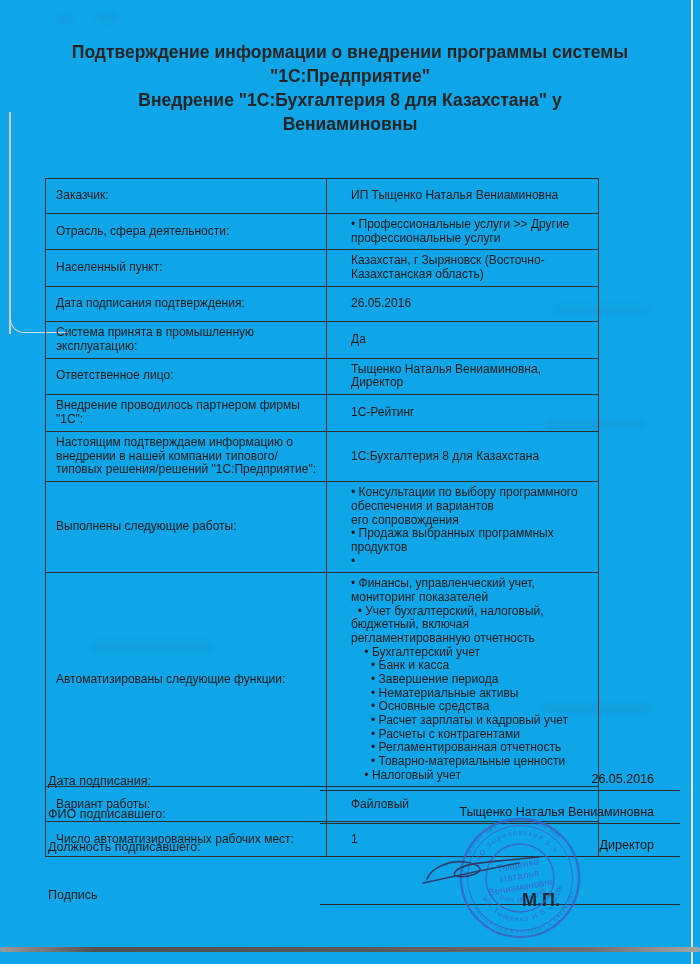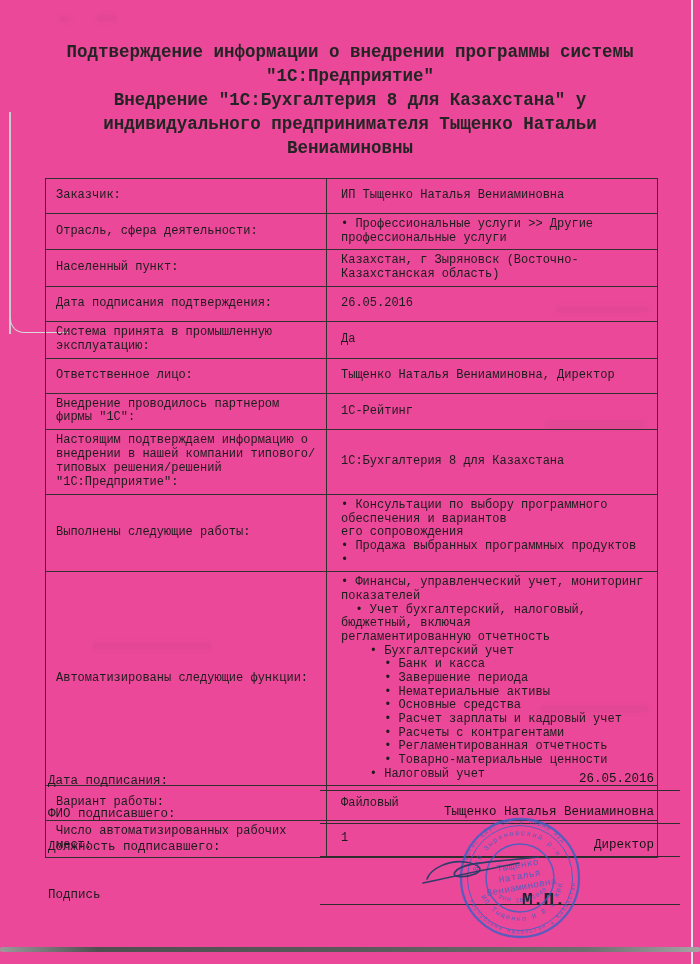--- a/index.html
+++ b/index.html
@@ -1,37 +1,37 @@
 <!DOCTYPE html>
 <html><head>
 <meta charset="utf-8">
 <style>
   html,body{margin:0;padding:0;background:#ffffff;}
   #document-page{
     position:relative;width:700px;height:964px;overflow:hidden;
-    background:#ec4899;
-    font-family:Liberation Mono, monospace;
+    background:#0ea5e9;
+    font-family:Liberation Sans, sans-serif;
     color:#1d1d1d;
   }
   
   .doc-title{
     position:absolute;left:30px;top:40px;width:640px;
     text-align:center;font-weight:bold;font-size:17.5px;line-height:24px;color:#242424;
   }
   
   table.info-table{
-    position:absolute;left:45px;top:178px;width:613px;
+    position:absolute;left:45px;top:178px;width:554px;
     border-collapse:collapse;table-layout:fixed;
   }
   table.info-table td{
     border:1.5px solid #303030;vertical-align:middle;
     font-size:12px;height:26px;color:#1c1c1c;
   }
   td.cell-label{width:262px;padding:4px 8px 4px 10px;line-height:1.16;}
-  td.cell-value{padding:4px 4px 4px 14px;line-height:1.14;white-space:pre-wrap;}
+  td.cell-value{padding:4px 4px 4px 24px;line-height:1.14;white-space:pre-wrap;}
   
   .footer{position:absolute;left:48px;top:765px;width:632px;}
   .f-row{display:flex;align-items:center;height:33px;}
   .f-row.sig-row{height:23px;margin-top:20px;}
   .f-label{width:272px;font-size:12.5px;padding-bottom:1px;color:#1c1c1c;}
   .f-line{
     flex:1;border-bottom:1.4px solid #2c2c2c;text-align:right;
     font-size:12.5px;padding:0 26px 2px 0;min-height:16px;color:#151515;
   }
   .f-row.sig-row .f-line{padding-right:0;}
@@ -68,21 +68,20 @@
   <div class="smudge sm2"></div>
   <div class="smudge sm3"></div>
   <div class="smudge sm4"></div>
   <div class="smudge sm5"></div>
   <div class="smudge sm6"></div>
 
   <div class="doc-title">
     <div>Подтверждение информации о внедрении программы системы</div>
     <div>"1С:Предприятие"</div>
     <div>Внедрение "1С:Бухгалтерия 8 для Казахстана" у</div>
-    <div>индивидуального предпринимателя Тыщенко Натальи</div>
     <div>Вениаминовны</div>
   </div>
 
   <table class="info-table">
     <tbody id="info-table-body">
     <tr>
       <td class="cell-label">Заказчик:</td>
       <td class="cell-value">ИП Тыщенко Наталья Вениаминовна</td>
     </tr>
 

